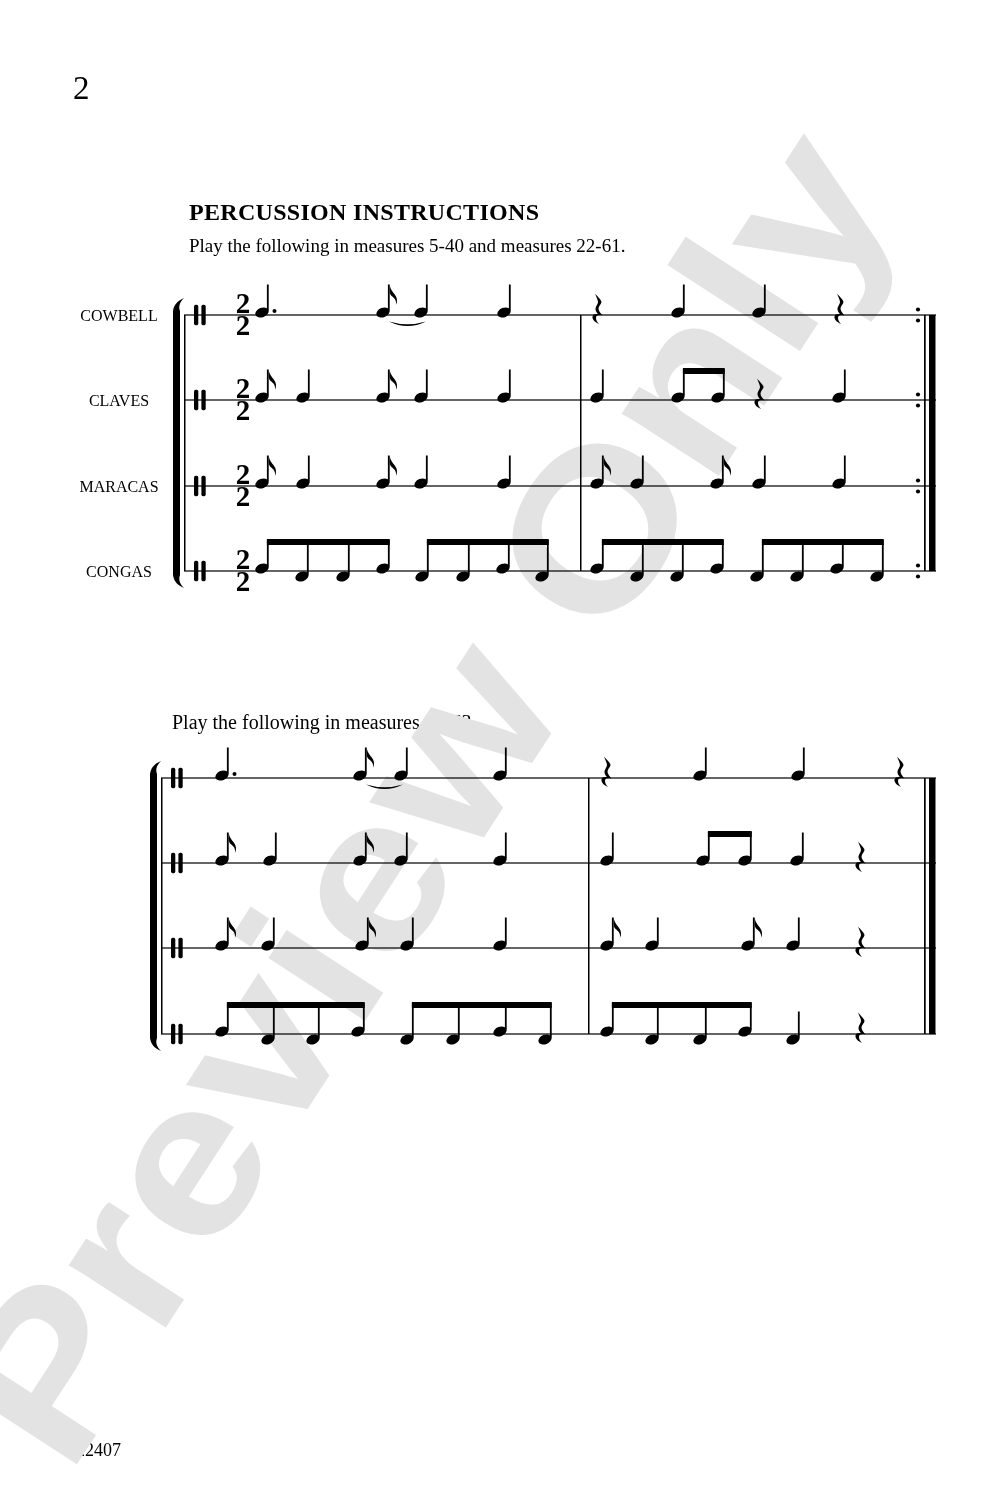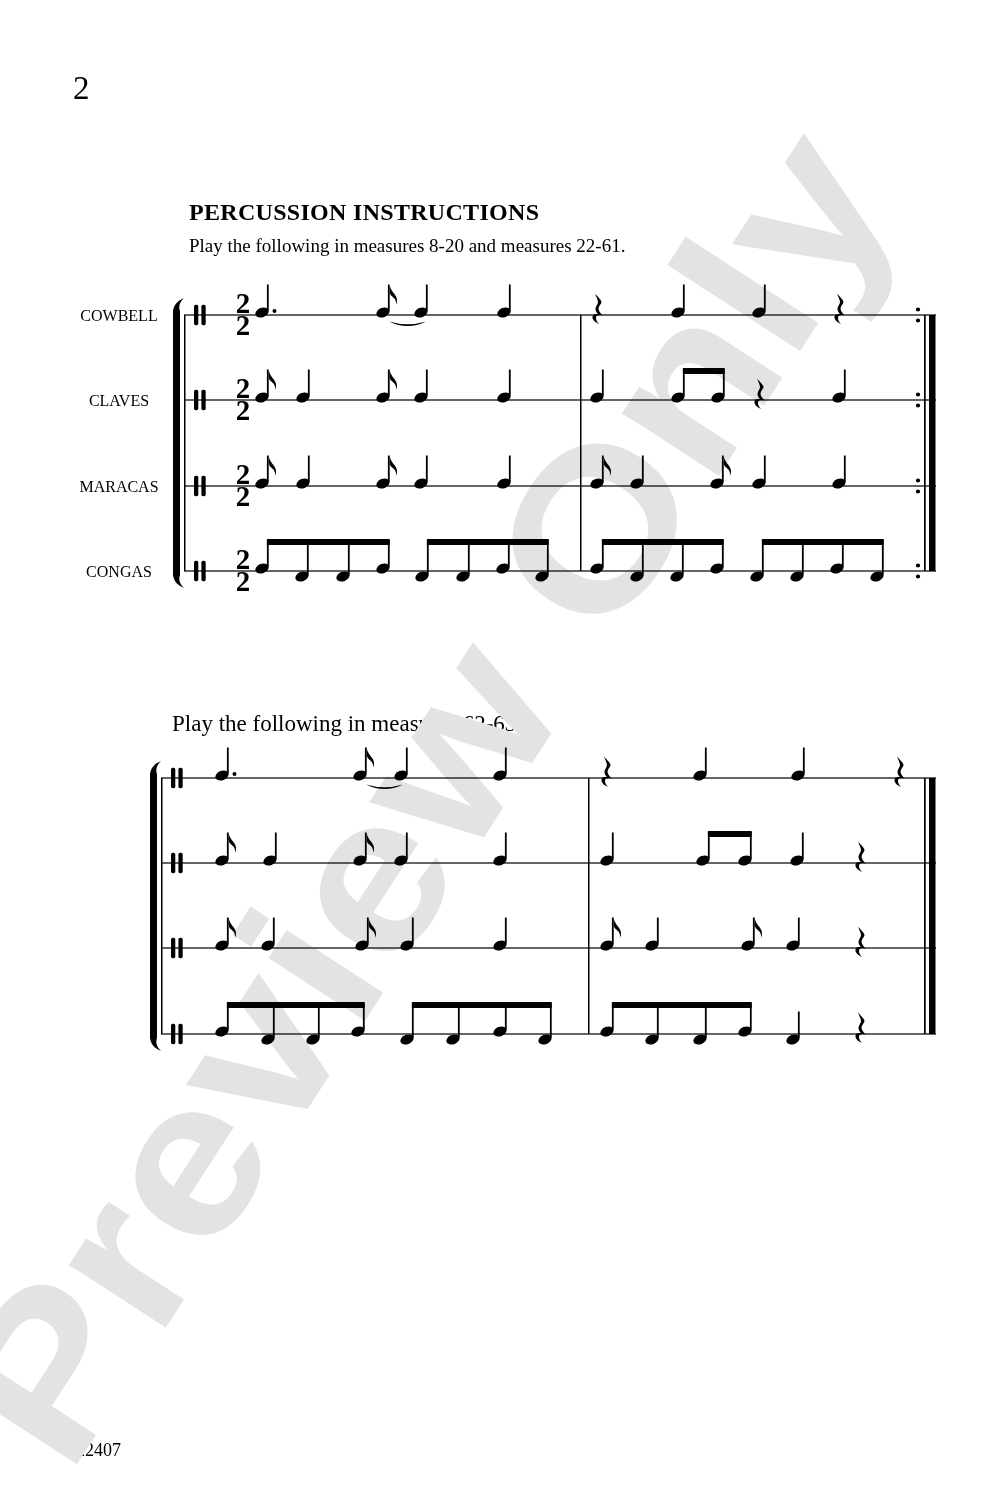--- a/index.html
+++ b/index.html
@@ -5,30 +5,30 @@
   html,body{margin:0;padding:0;}
   body{
     width:990px;height:1512px;position:relative;background:#ffffff;
     font-family:"Liberation Serif","DejaVu Serif",serif;color:#000;
     overflow:hidden;
   }
   .abs{position:absolute;white-space:nowrap;line-height:1;}
   #page-number{left:73px;top:72px;font-size:33px;}
   #title{left:189px;top:200px;font-size:24px;font-weight:bold;letter-spacing:.3px;}
   #instr-1{left:189px;top:236px;font-size:19px;}
-  #instr-2{left:172px;top:712px;font-size:23px;text-align:center;}
+  #instr-2{left:172px;top:712px;font-size:20px;text-align:center;}
   #plate-number{left:76px;top:1441px;font-size:18px;}
   #score-svg{position:absolute;left:0;top:0;}
 </style>
 </head>
 <body>
 
 <div class="abs" id="page-number">2</div>
 <div class="abs" id="title">PERCUSSION INSTRUCTIONS</div>
-<div class="abs" id="instr-1">Play the following in measures 8-20 and measures 22-61.</div>
+<div class="abs" id="instr-1">Play the following in measures 5-40 and measures 22-61.</div>
 <div class="abs" id="instr-2">Play the following in measures 62-63.</div>
 <div class="abs" id="plate-number">22407</div>
 
 <svg id="score-svg" width="990" height="1512" viewBox="0 0 990 1512">
     <g>
       <text transform="translate(68,1478) rotate(-57)" font-size="218" font-weight="bold" fill="#e3e3e3" font-family="&quot;Liberation Sans&quot;,&quot;DejaVu Sans&quot;,sans-serif" textLength="1530" lengthAdjust="spacingAndGlyphs">Preview Only</text>
     </g>
     <g>
       <rect x="173" y="311" width="7" height="264" fill="#000000"></rect>
       <path d="M173 311 C174 305 177 301 184 298 C179 303 178.6 307 180 311 Z" fill="#000000"></path>

